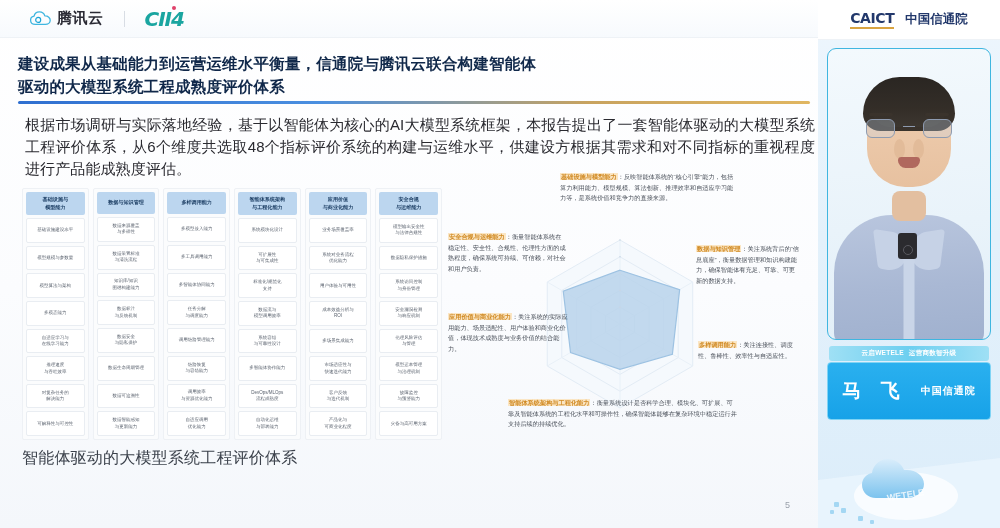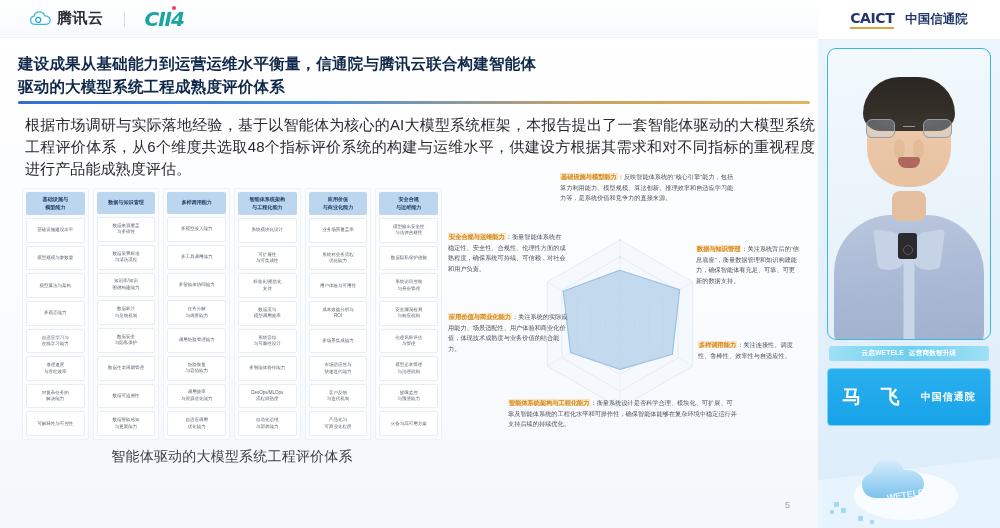--- a/index.html
+++ b/index.html
@@ -89,21 +89,21 @@
   }
   .mcell {
     background: #ffffff; border: 1px solid #e9edf2; border-radius: 2px;
     color: #5a626e; font-size: 4.5px; line-height: 6.4px;
     text-align: center; flex: 1;
     display: flex; align-items: center; justify-content: center;
     padding: 1px 1px;
   }
   .mcap {
     position: absolute; left: 22px; top: 448px; width: 420px;
-    text-align: center; font-size: 14px; color: #3c424c; letter-spacing: .2px;
+    text-align: left; font-size: 16px; color: #3c424c; letter-spacing: .2px;
   }
 
   
   #radar-zone {
     position: absolute; left: 448px; top: 172px;
     width: 352px; height: 268px;
   }
   #radar {
     position: absolute; left: 58px; top: 56px; width: 228px; height: 196px;
   }
@@ -220,21 +220,21 @@
     position: absolute; left: 9px; top: 346px; width: 164px; height: 76px;
   }
   .nc-banner {
     position: absolute; left: 2px; top: 0; width: 160px; height: 15px;
     background: linear-gradient(90deg,#9fe0f5 0%,#6dcff0 50%,#9fe0f5 100%);
     border-radius: 3px;
     display: flex; align-items: center; justify-content: center; gap: 5px;
   }
   .nc-banner span { font-size: 6.6px; font-weight: 700; color: #ffffff; letter-spacing: .2px; }
   .nc-body {
-    position: absolute; left: 0; top: 22px; width: 164px; height: 58px;
+    position: absolute; left: 0; top: 16px; width: 164px; height: 58px;
     background: linear-gradient(180deg,#2ab0ef 0%,#17a2e8 100%);
     border: 1.4px solid #7fd4f5; border-radius: 4px;
     display: flex; align-items: center; justify-content: center; gap: 14px;
   }
   .nc-name { font-size: 19px; font-weight: 900; color: #ffffff; letter-spacing: 7px; }
   .nc-org  { font-size: 10px; font-weight: 700; color: #ffffff; letter-spacing: 1px; }
 
   #cloudart { position: absolute; left: 0; bottom: 0; width: 182px; height: 104px; }
 
   

